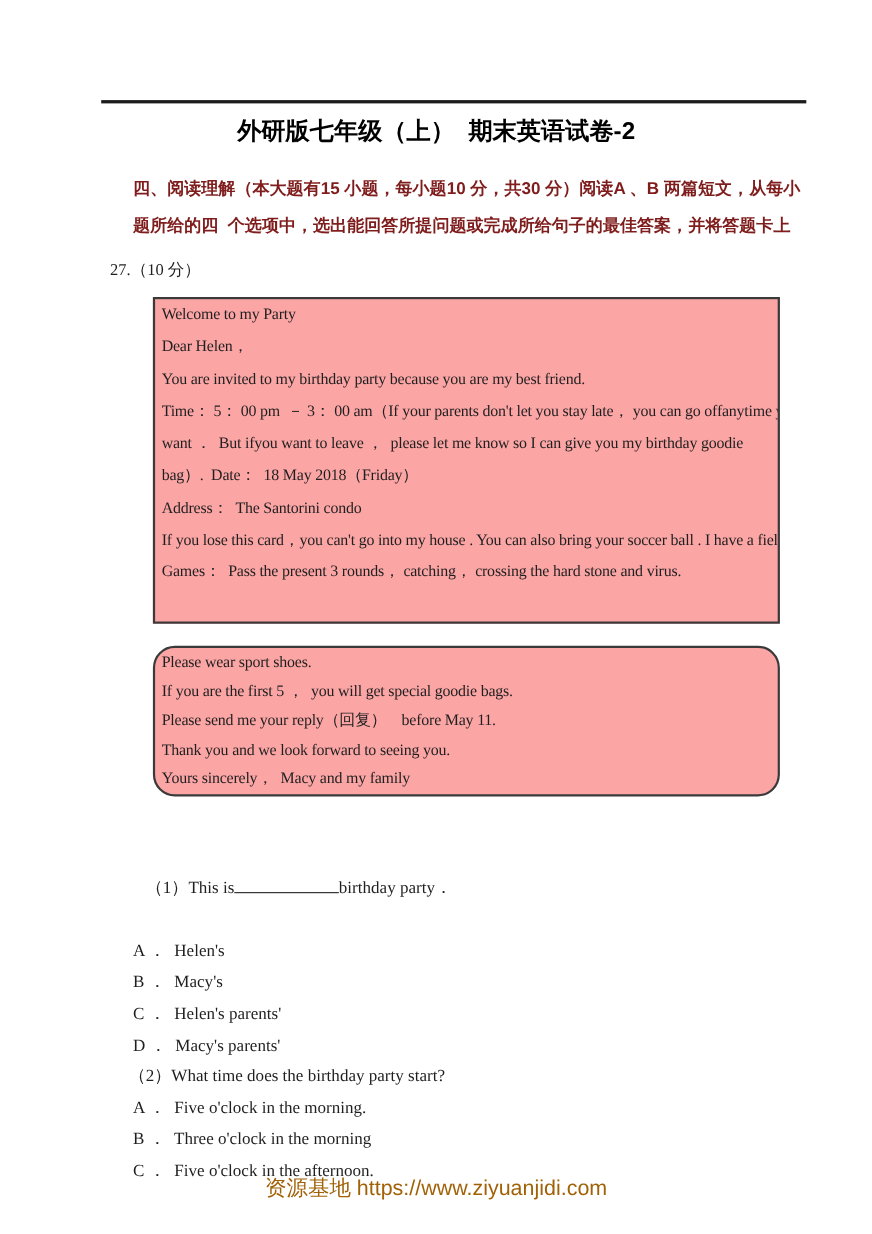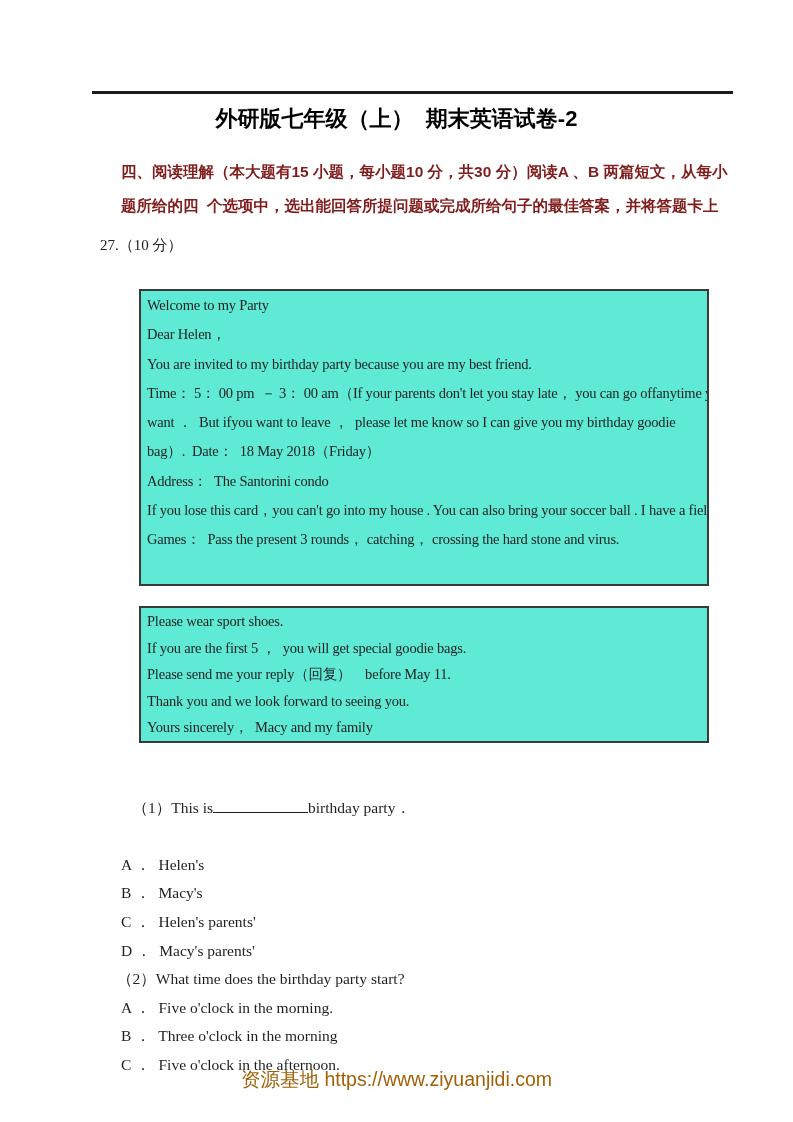--- a/index.html
+++ b/index.html
@@ -46,38 +46,37 @@
   
   .question-number{
     left:100px;top:236px;
     font-size:15px;
     white-space:pre;
   }
 
   
   .card{
     border:2px solid #3a3a3a;
-    background:#5eead4;
+    background:#fca5a5;
     overflow:hidden;
     box-sizing:border-box;
-    margin-top:19px;
   }
   .card .cline{
     white-space:pre;
     font-size:14.5px;
     letter-spacing:-0.2px;
     padding-left:6px;
     overflow:hidden;
   }
   .invitation-card{
     left:139px;top:270px;width:570px;height:297px;
   }
   .invitation-card .cline{line-height:29.3px;}
   .notes-card{
-    left:139px;top:587px;width:570px;height:137px;
+    left:139px;top:587px;width:570px;height:137px;border-radius:20px;
   }
   .notes-card .cline{line-height:26.6px;}
 
   
   .questions{
     left:117px;top:765px;width:600px;
     font-size:15.5px;
   }
   .qline{
     line-height:28.6px;

